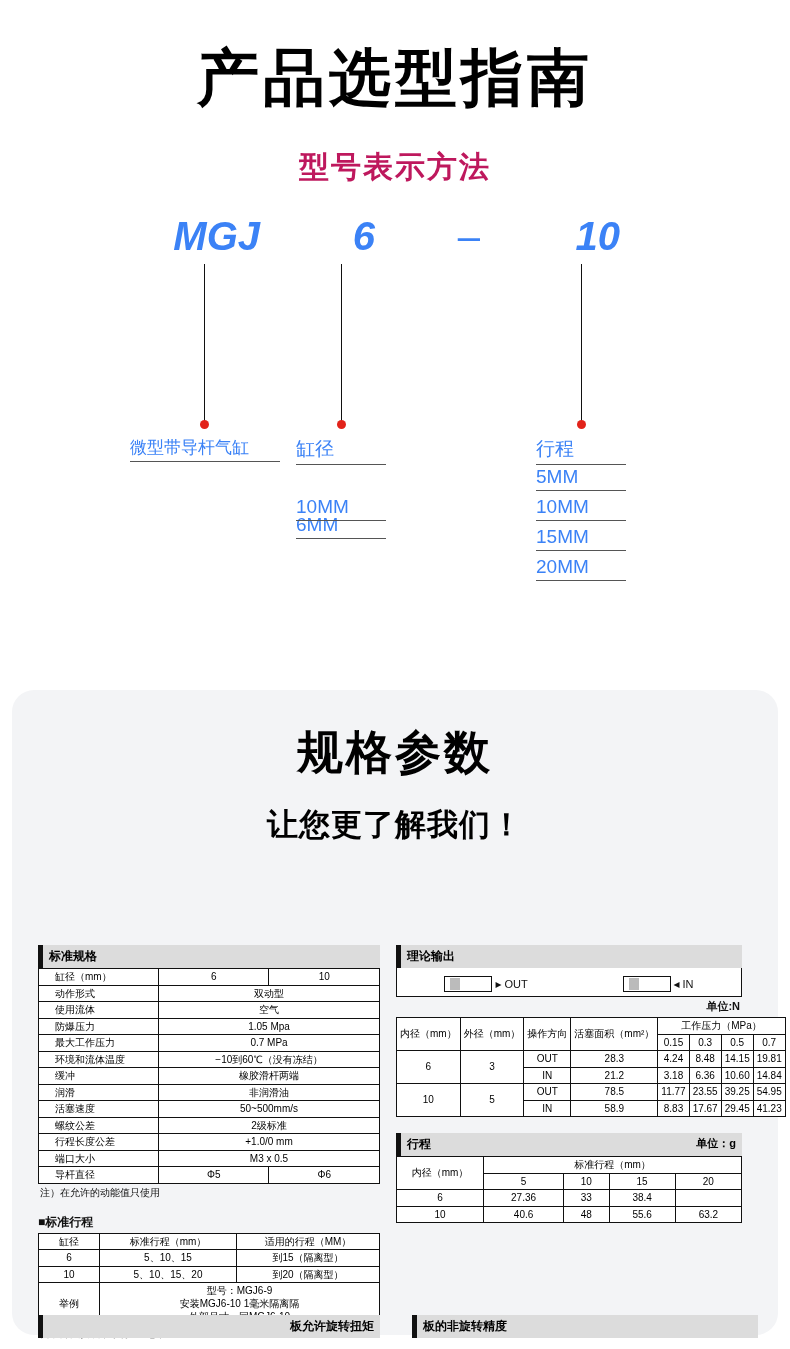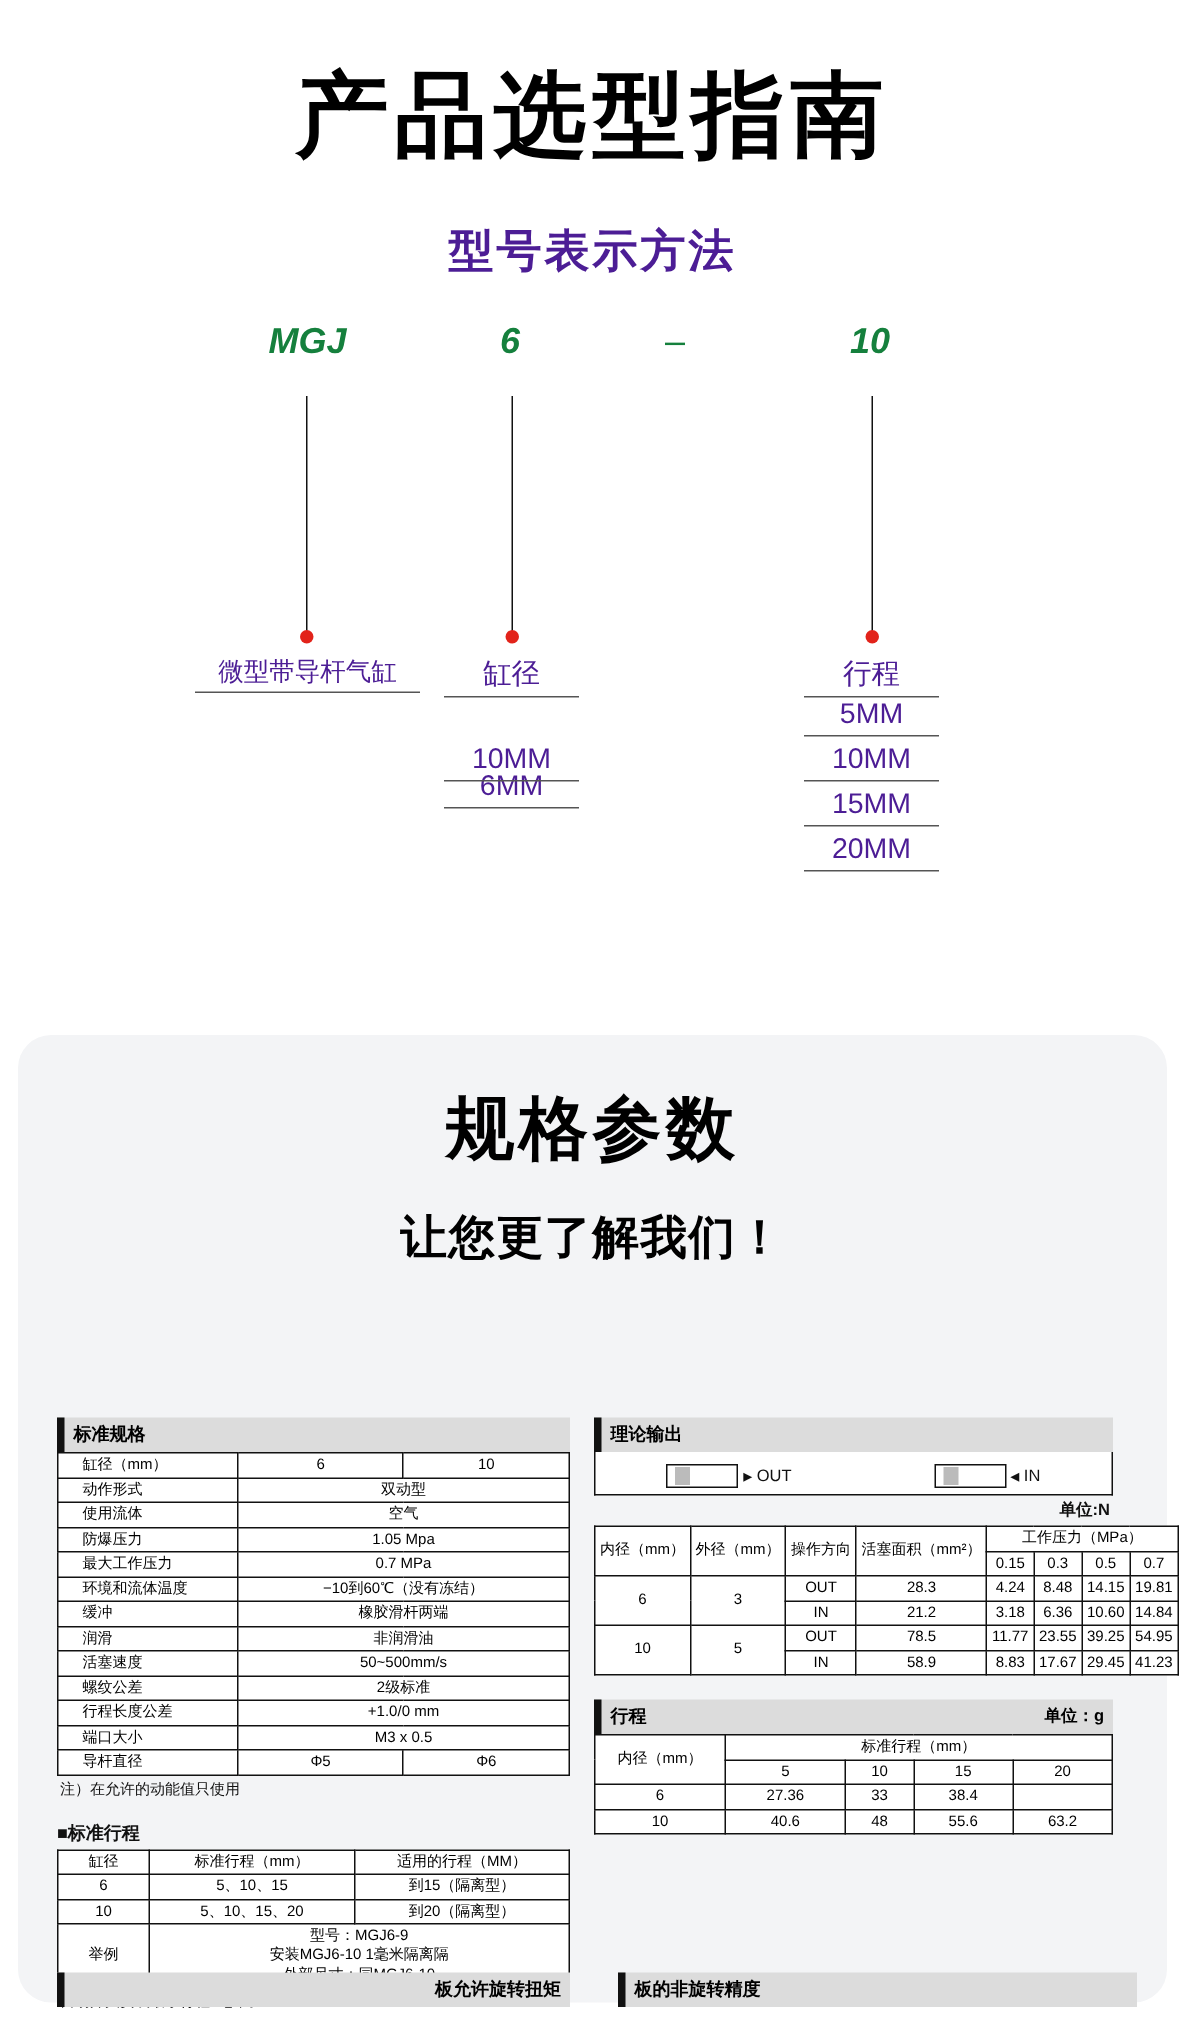--- a/index.html
+++ b/index.html
@@ -30,36 +30,36 @@
     padding-top: 42px;
     line-height: 1.15;
     color: #000;
   }
   .sub-title {
     text-align: center;
     font-size: 30px;
     font-weight: bold;
     margin-top: 34px;
     letter-spacing: 2px;
-    color: #4c1d95;
+    color: #be185d;
   }
 
   
   .model-wrap {
     position: relative;
     height: 385px;
     margin-top: 26px;
   }
   .code-token {
     position: absolute;
-    font-size: 24px;
+    font-size: 40px;
     font-weight: bold;
     font-style: italic;
-    color: #15803d;
-    text-align: center;
+    color: #3b82f6;
+    text-align: right;
     white-space: nowrap;
   }
   .tok-mgj { left: 150px; width: 110px; }
   .tok-bore { left: 305px; width: 70px; }
   .tok-dash { left: 420px; width: 60px; font-style: normal; font-weight: 400;}
   .tok-stroke { left: 540px; width: 80px; }
 
   .leader {
     position: absolute;
     width: 1px;
@@ -68,22 +68,21 @@
   .dot {
     position: absolute;
     width: 9px;
     height: 9px;
     border-radius: 50%;
     background: #e2231a;
   }
   .leg {
     position: absolute;
     font-size: 17px;
-    color: #4c1d95;
-    text-align: center;
+    color: #3b82f6;
     white-space: nowrap;
   }
   .leg.u {
     border-bottom: 1px solid #555;
     padding-bottom: 2px;
   }
 
   
   .spec-card {
     position: absolute;

